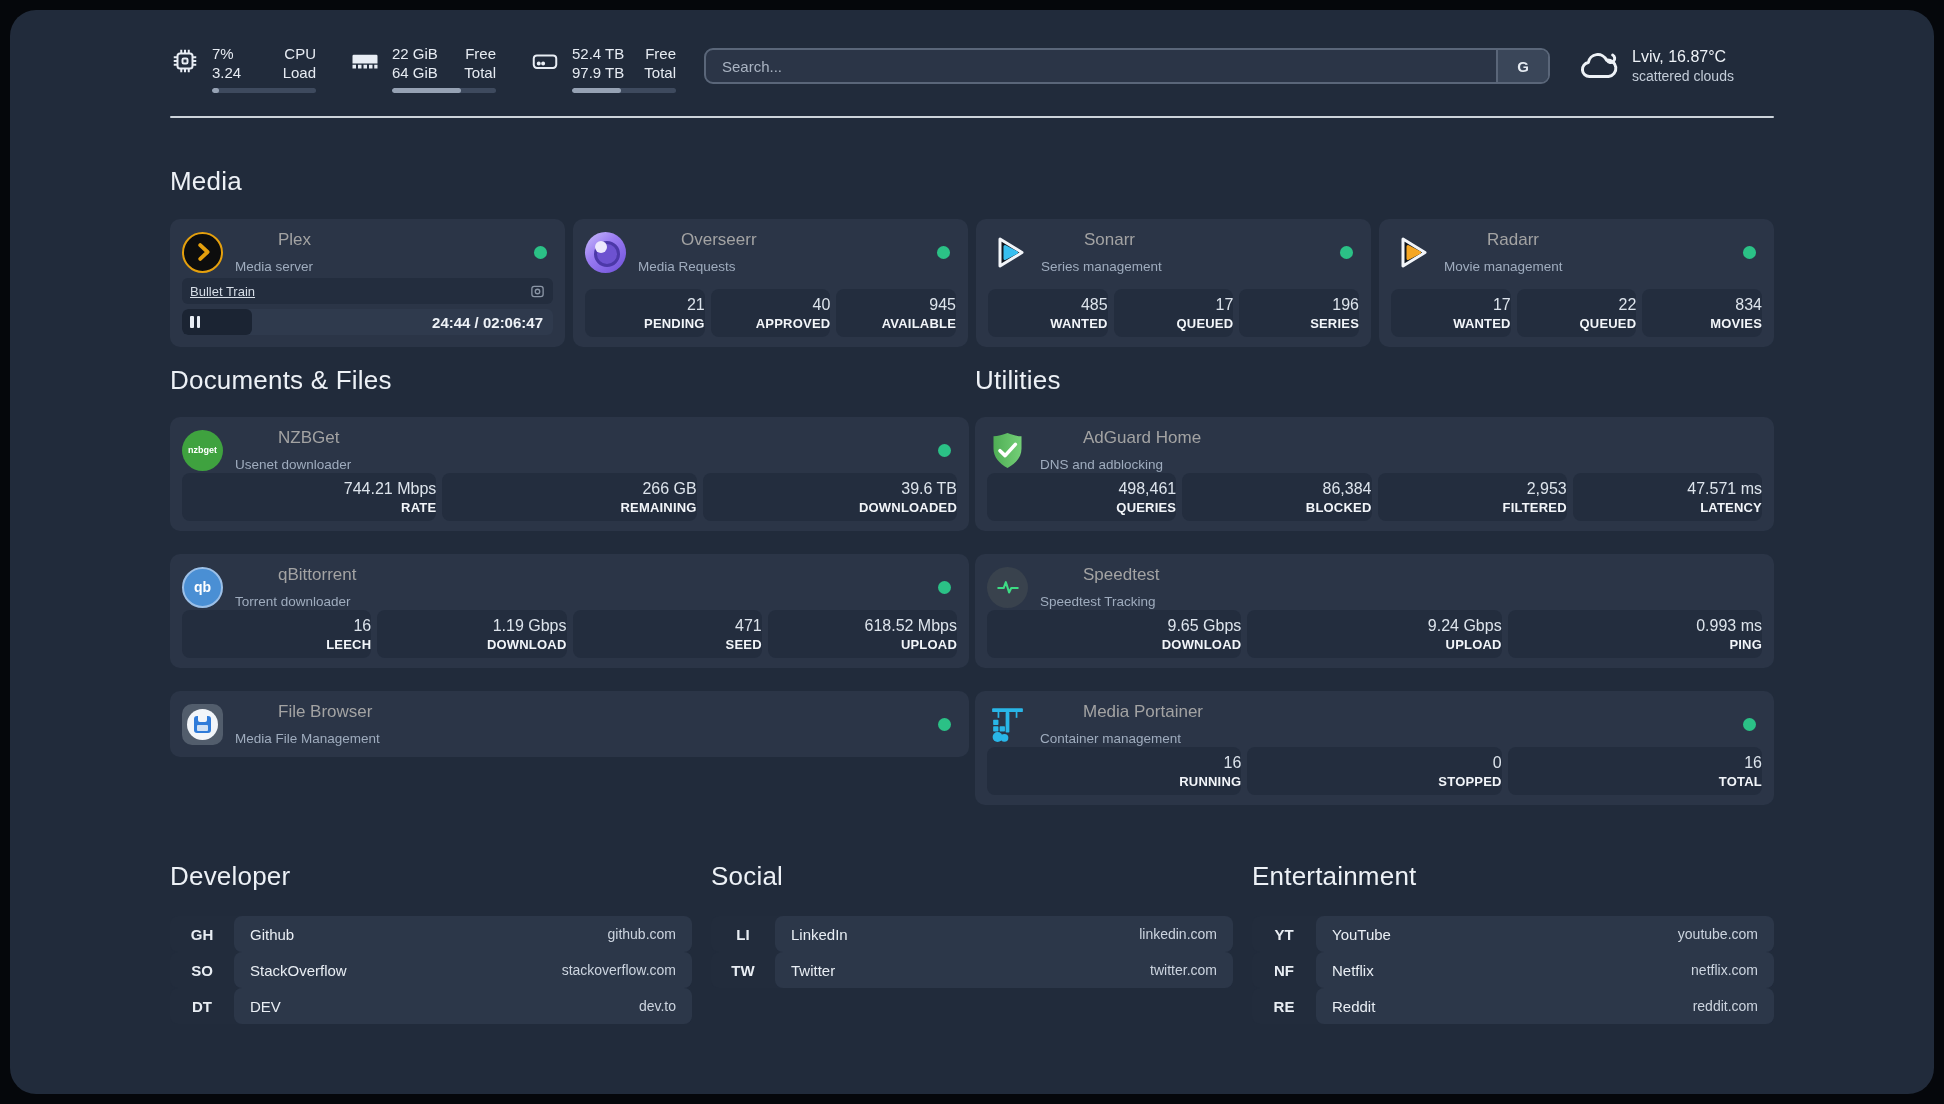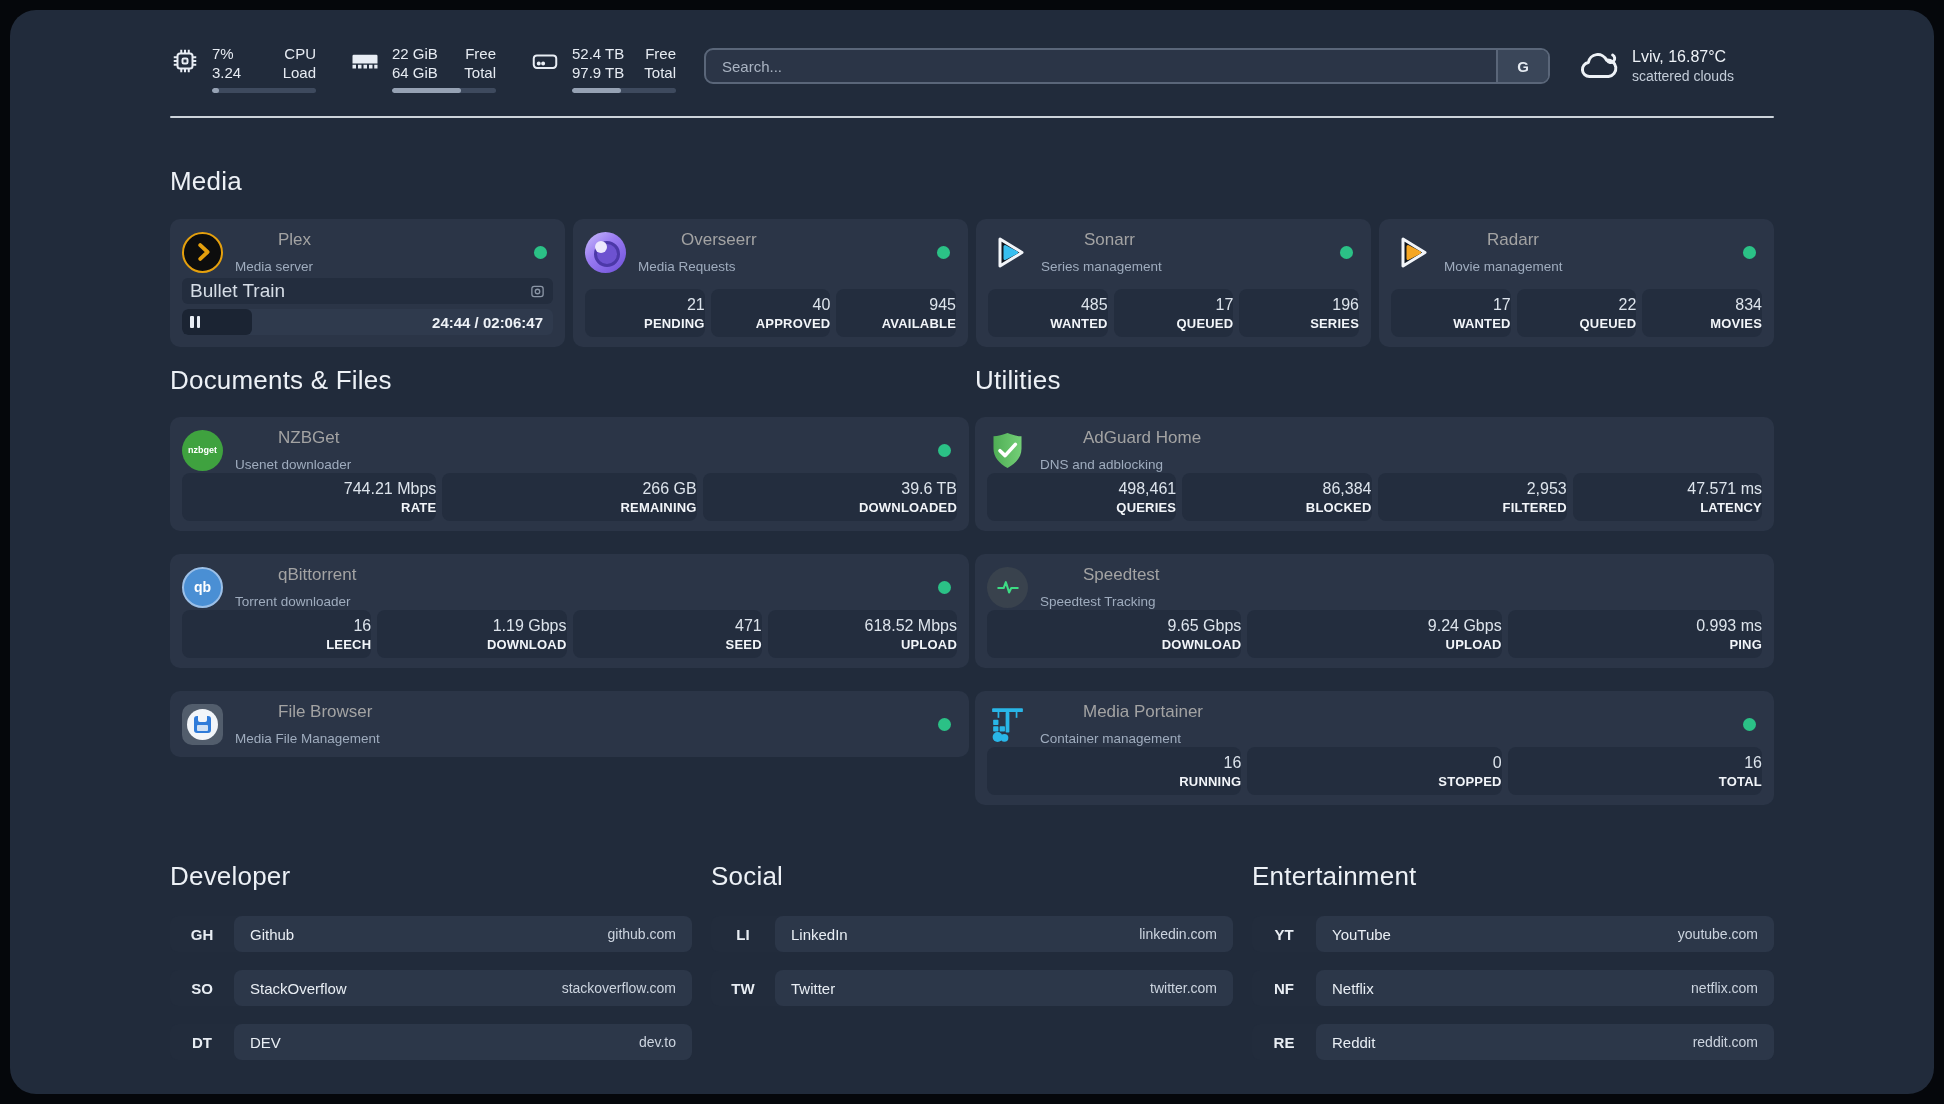--- a/index.html
+++ b/index.html
@@ -55,21 +55,21 @@
   .stat-row{ display:flex; gap:6px; margin-top:auto; }
   .stat-tile{ flex:1; background:#232d3e; border-radius:8px; height:48px; display:flex; flex-direction:column;
     align-items:flex-end; justify-content:center; }
   .stat-value{ color:#dde4ec; font-size:16px; line-height:20px; }
   .stat-label{ color:#f2f5f9; font-size:13px; line-height:17px; font-weight:700; letter-spacing:.2px; }
 
   
   .player{ margin-top:3px; display:flex; flex-direction:column; gap:5px; }
   .player-title-row{ background:#232d3e; border-radius:6px; height:26px; display:flex; align-items:center;
     padding:0 8px; }
-  .player-title{ color:#d6dde6; font-size:19px; flex:1; }
+  .player-title{ color:#d6dde6; font-size:13px; flex:1;text-decoration:underline; }
   .cast-icon{ width:15px; height:15px; color:#8b96a6; }
   .player-progress-row{ background:#2f3a4d; border-radius:6px; height:26px; display:flex; align-items:center;
     position:relative; overflow:hidden; }
   .elapsed-pill{ position:absolute; left:0; top:0; bottom:0; width:19%; background:#1b2433; border-radius:6px;
     display:flex; align-items:center; padding-left:8px; }
   .pause-icon{ width:11px; height:12px; display:flex; gap:3px; }
   .pause-icon i{ width:3.5px; height:12px; background:#e8edf4; border-radius:1px; }
   .player-time{ margin-left:auto; color:#eef2f7; font-size:15px; font-weight:600; padding-right:10px; position:relative; }
 
   
@@ -86,21 +86,21 @@
   .fb-circle{ width:31px; height:31px; border-radius:50%; background:#f2f5f9; display:flex; align-items:center; justify-content:center; }
   .fb-floppy{ width:17px; height:17px; border-radius:3px; background:#2f7bd9; position:relative; }
   .fb-floppy::before{ content:""; position:absolute; left:4px; top:0; width:9px; height:6px; background:#f2f5f9; border-radius:0 0 2px 2px; }
   .fb-floppy::after{ content:""; position:absolute; left:3px; bottom:2px; width:11px; height:6px; background:#cfe0f4; border-radius:1px; }
   .st-c{ background:#39424d; }
   .tri-icon svg{ display:block; }
 
   
   .bookmarks-grid{ display:grid; grid-template-columns:repeat(3,1fr); gap:19px; margin-top:56px; }
   .bm-col h2{ margin-bottom:24px; }
-  .bm-rows{ display:flex; flex-direction:column; gap:18px; }
+  .bm-rows{ display:flex; flex-direction:column; gap:0; }
   .bm-row{ height:36px; background:#222c3c; border-radius:8px; display:flex; align-items:stretch; cursor:pointer; }
   .bm-abbr{ width:64px; display:flex; align-items:center; justify-content:center; color:#e8edf3;
     font-size:15px; font-weight:600; flex:none; }
   .bm-inner{ flex:1; background:#2c3749; border-radius:8px; display:flex; align-items:center; padding:0 16px; }
   .bm-name{ color:#e9eef4; font-size:15px; }
   .bm-url{ margin-left:auto; color:#ccd4df; font-size:14px; }
 
   svg{ display:block; }
 </style>
 </head>

